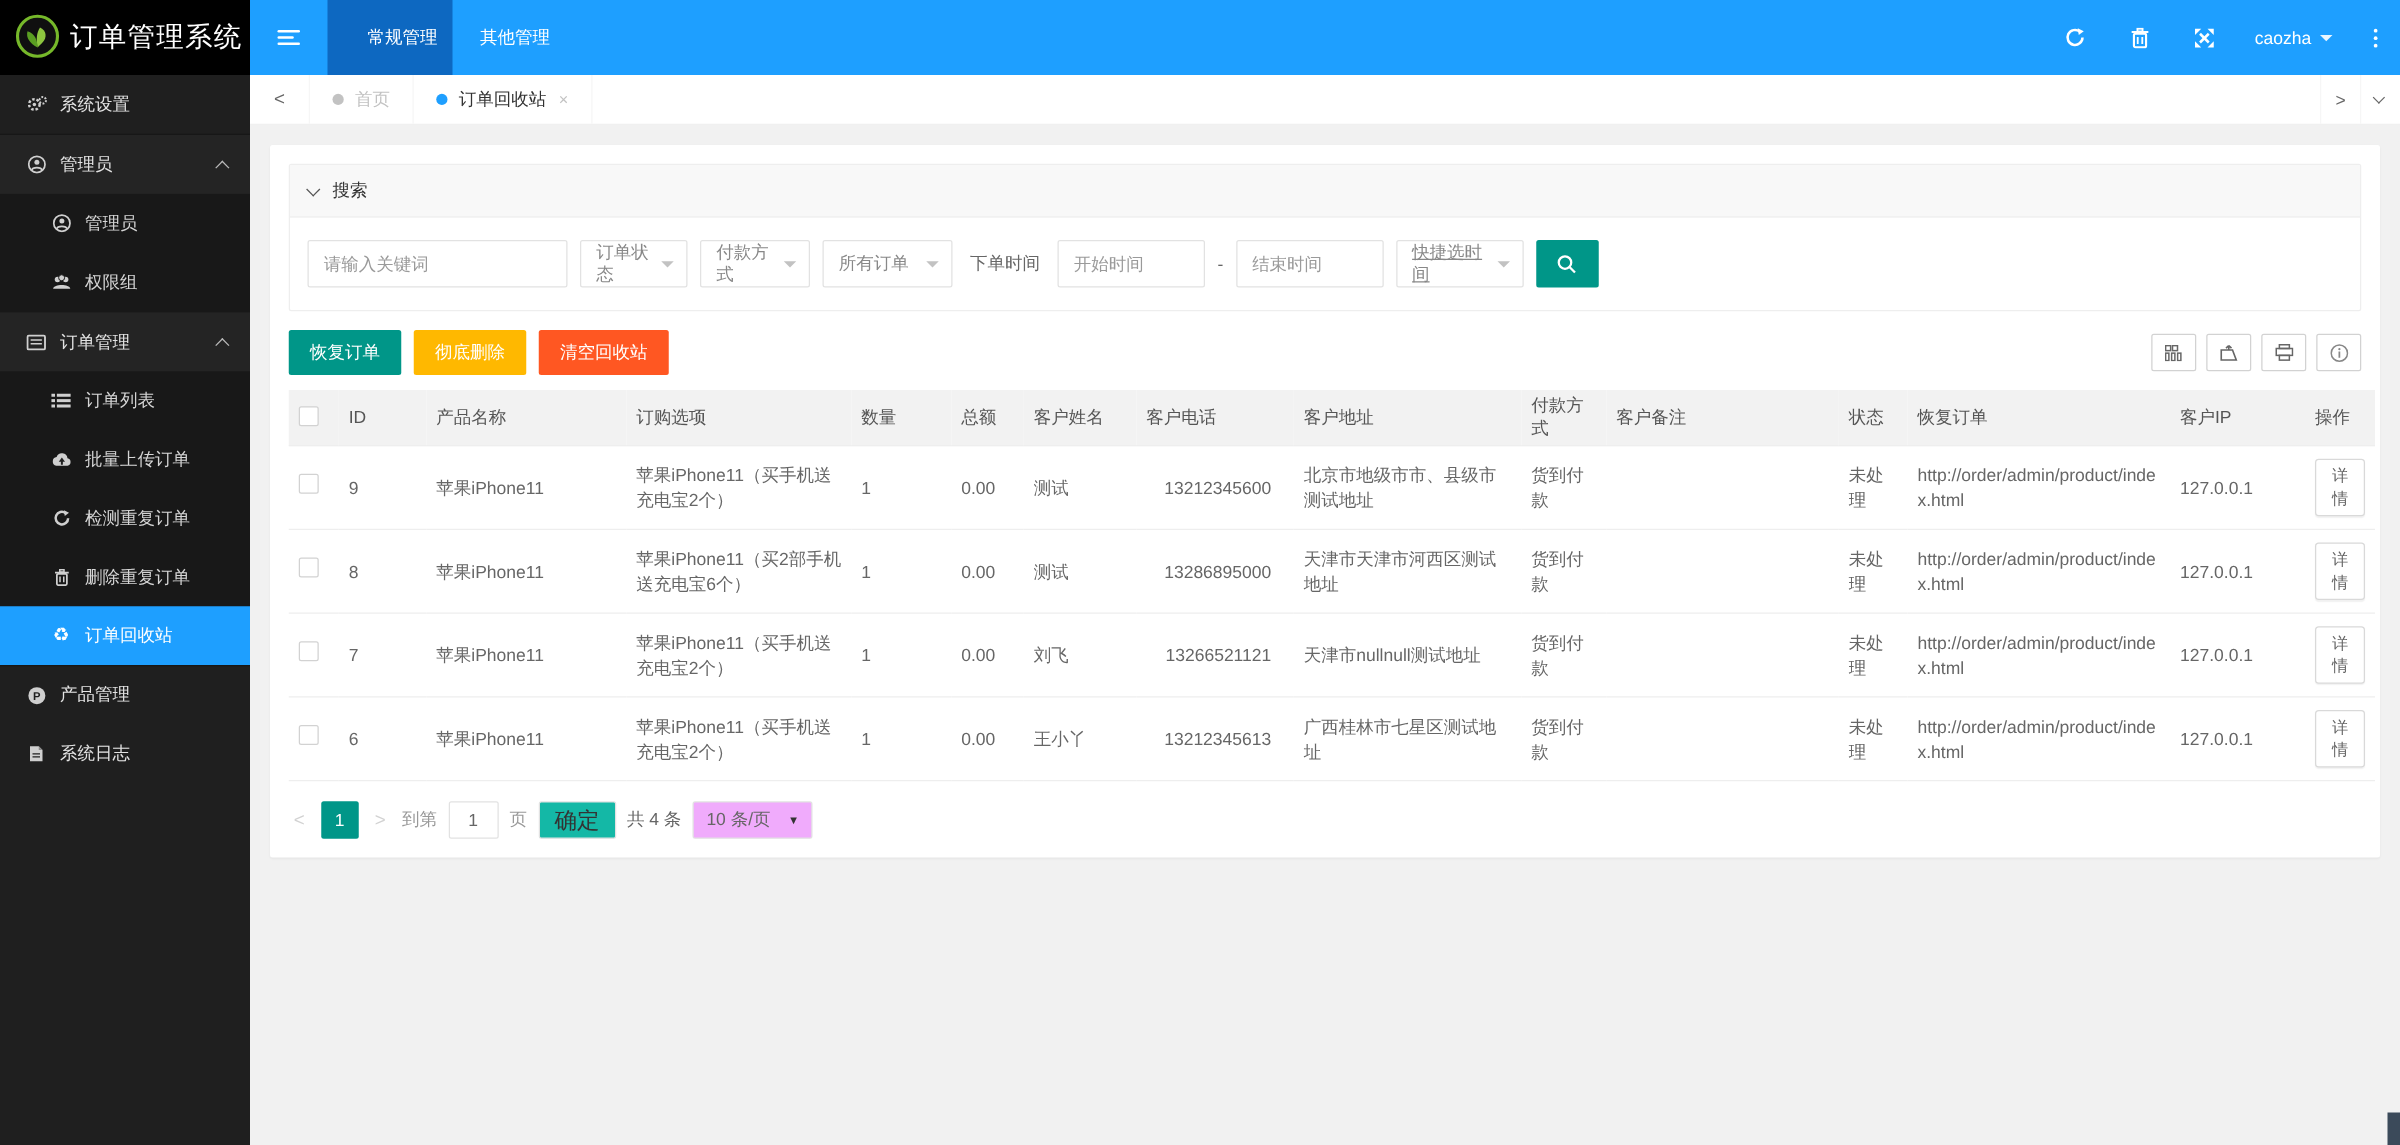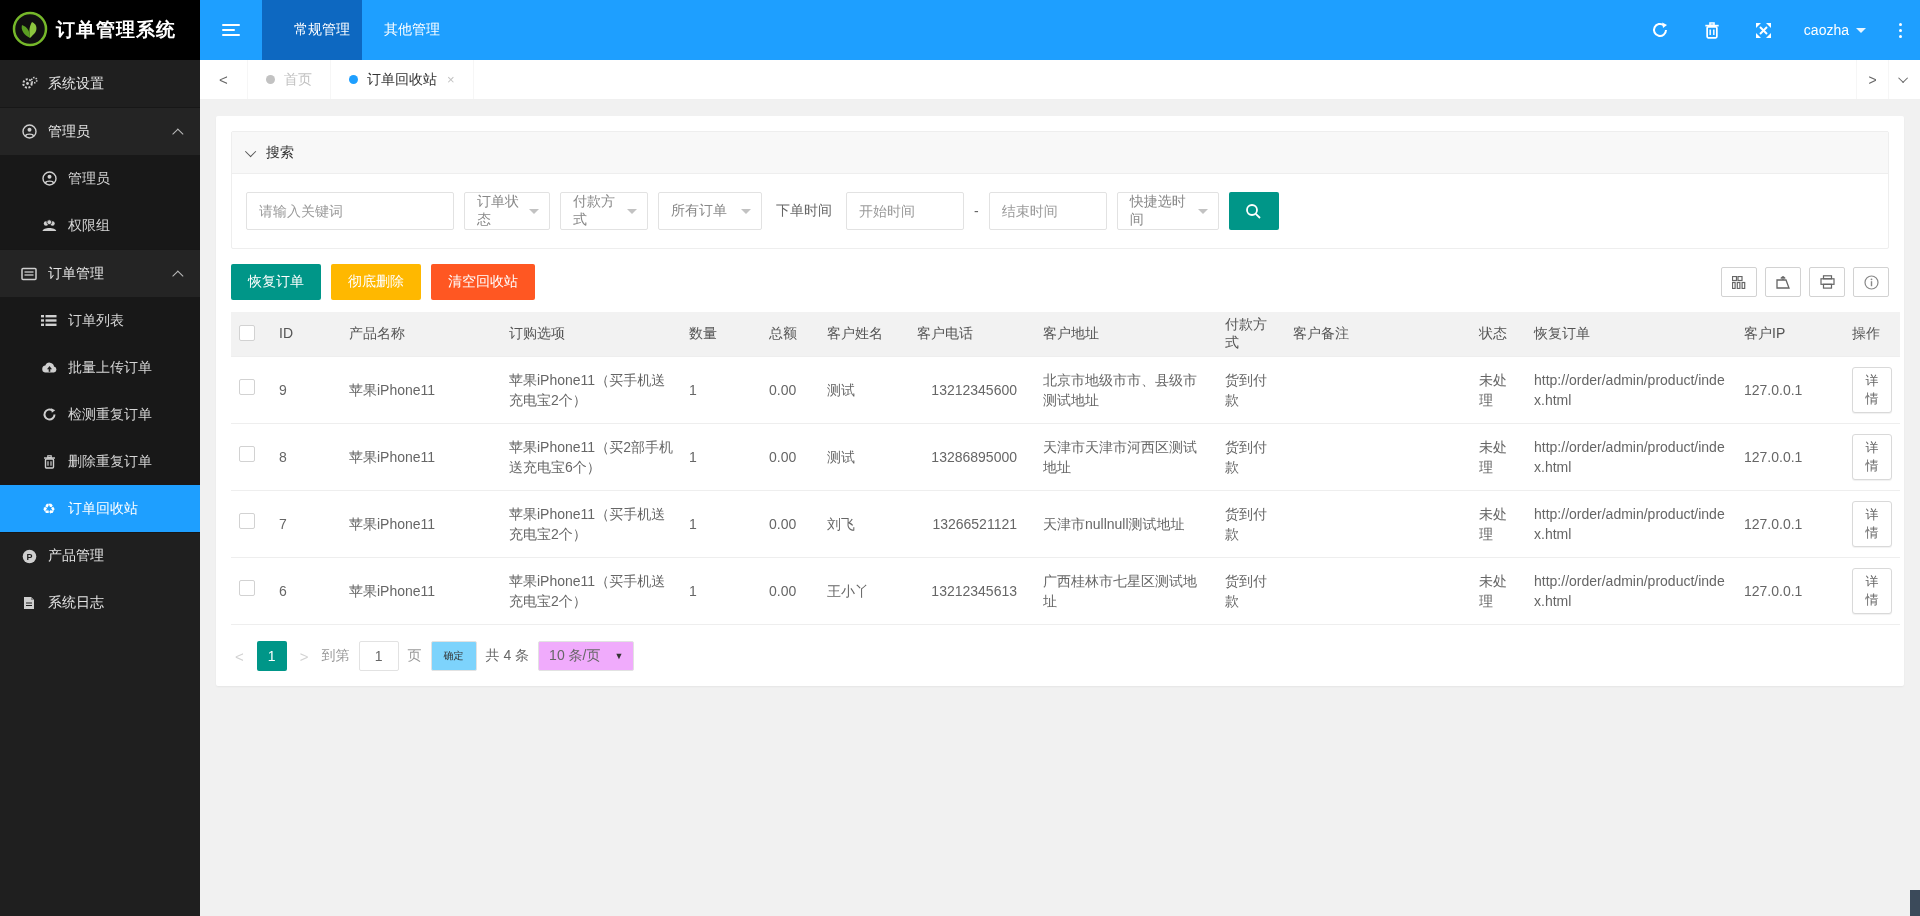--- a/index.html
+++ b/index.html
@@ -6,21 +6,21 @@
   html,body { width:1920px; height:916px; overflow:hidden; }
   body {
     font-family:"Liberation Sans","DejaVu Sans",sans-serif;
     font-size:14px; color:#666; background:#f1f1f1;
   }
   .app { display:flex; width:100%; height:100%; }
 
   
   .sidebar { width:200px; height:100%; background:#1f1f1f; flex:0 0 200px; }
   .logo { height:60px; background:#000; display:flex; align-items:center; padding-left:12px; cursor:pointer; }
-  .logo-title { color:#fff; font-size:19px; font-weight:bold; margin-left:8px; letter-spacing:1px; }
+  .logo-title { color:#fff; font-size:22px; font-weight:normal; margin-left:8px; letter-spacing:1px; }
   .menu-item { height:47px; display:flex; align-items:center; padding-left:20px; color:#e4e4e4; cursor:pointer; position:relative; }
   .menu-item .mi { width:18px; height:16px; margin-right:10px; display:inline-flex; align-items:center; justify-content:center; color:#cfcfcf; }
   .menu-group { border-top:1px solid #171717; }
   .menu-group .parent { background:#242424; }
   .submenu { background:#181818; }
   .submenu .menu-item { padding-left:40px; color:#d6d6d6; }
   .menu-item.active { background:#1E9FFF; color:#fff; }
   .menu-item.active .mi { color:#fff; }
   .chev-up { position:absolute; right:16px; width:8px; height:8px; border-left:1px solid #bbb; border-top:1px solid #bbb; transform:rotate(45deg) translateY(3px); }
   .recycle-glyph { font-size:15px; line-height:1; }
@@ -65,21 +65,21 @@
   .txt-input { padding:0 12px; color:#666; }
   .txt-input::placeholder { color:#9a9a9a; }
   input.ctl { outline:none; font-size:14px; font-family:inherit; }
   .keyword { width:208px; }
   .date-input { width:118px; }
   .select { padding:0 10px 0 12px; color:#888; cursor:pointer; justify-content:space-between; }
   .select .sel-arrow { width:0; height:0; border:5px solid transparent; border-top-color:#c2c2c2; margin-left:10px; margin-top:5px; }
   .sel-status { width:86px; }
   .sel-pay { width:88px; }
   .sel-all { width:104px; }
-  .sel-quick { width:102px; }
+  .sel-quick { width:102px;text-decoration:underline; }
   .time-label { color:#666; margin:0 4px; }
   .dash { color:#666; }
   .search-btn { width:50px; height:38px; background:#009688; border:none; border-radius:2px; cursor:pointer; display:flex; align-items:center; justify-content:center; }
 
   .toolbar-row { margin-top:15px; display:flex; align-items:center; }
   .act-btn { height:36px; padding:0 17px; border:none; border-radius:2px; color:#fff; font-size:14px; font-family:inherit; cursor:pointer; margin-right:10px; }
   .btn-restore { background:#009688; }
   .btn-delete { background:#FFB800; }
   .btn-clear { background:#FF5722;text-align:right; }
   .toolbar-spacer { flex:1; }
@@ -97,21 +97,21 @@
   .sort-up { border-bottom-color:#b8b8b8; margin-bottom:2px; }
   .sort-down { border-top-color:#b8b8b8; }
   .detail-btn { border:1px solid #d9d9d9; background:#fff; color:#666; border-radius:3px; padding:4px 9px; font-size:13px; font-family:inherit; cursor:pointer; box-shadow:0 1px 1px rgba(0,0,0,.06); }
 
   
   .pagination { margin-top:16px; display:flex; align-items:center; gap:9px; color:#666; }
   .pg-arrow { color:#d2d2d2; font-size:15px; padding:0 4px; cursor:pointer; }
   .pg-num { width:30px; height:30px; background:#009688; color:#fff; display:flex; align-items:center; justify-content:center; border-radius:2px; cursor:pointer; }
   .pg-label { color:#999; }
   .pg-input { width:40px; height:30px; border:1px solid #e2e2e2; border-radius:2px; text-align:center; color:#666; font-family:inherit; font-size:14px; outline:none; }
-  .pg-confirm { height:30px; padding:0 12px; border:1px solid #e2e2e2; background:#7dd3fc; border-radius:2px; color:#333; font-family:inherit; font-size:10px; cursor:pointer; }
+  .pg-confirm { height:30px; padding:0 12px; border:1px solid #e2e2e2; background:#14b8a6; border-radius:2px; color:#333; font-family:inherit; font-size:18px; cursor:pointer; }
   .pg-total { color:#666; }
   .pg-size { height:30px; border:1px solid #e2e2e2; border-radius:2px; display:flex; align-items:center; padding:0 10px; cursor:pointer; color:#666; background:#f0abfc; }
   .pg-size .native-arrow { margin-left:14px; font-size:9px; color:#333; }
 
   .page-scroll-thumb { position:fixed; right:0; bottom:0; width:10px; height:26px; background:#3b4a5a; }
 </style>
 </head>
 <body>
 
 <div class="app">

